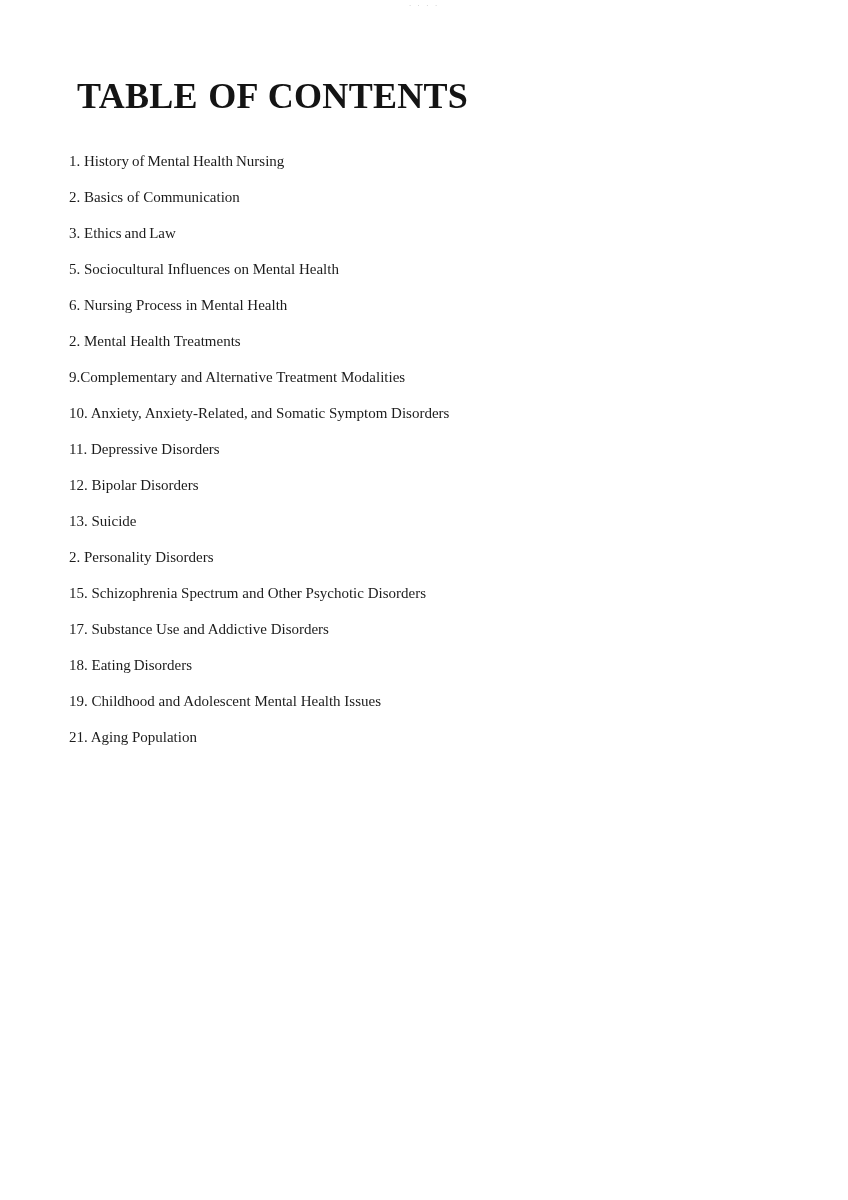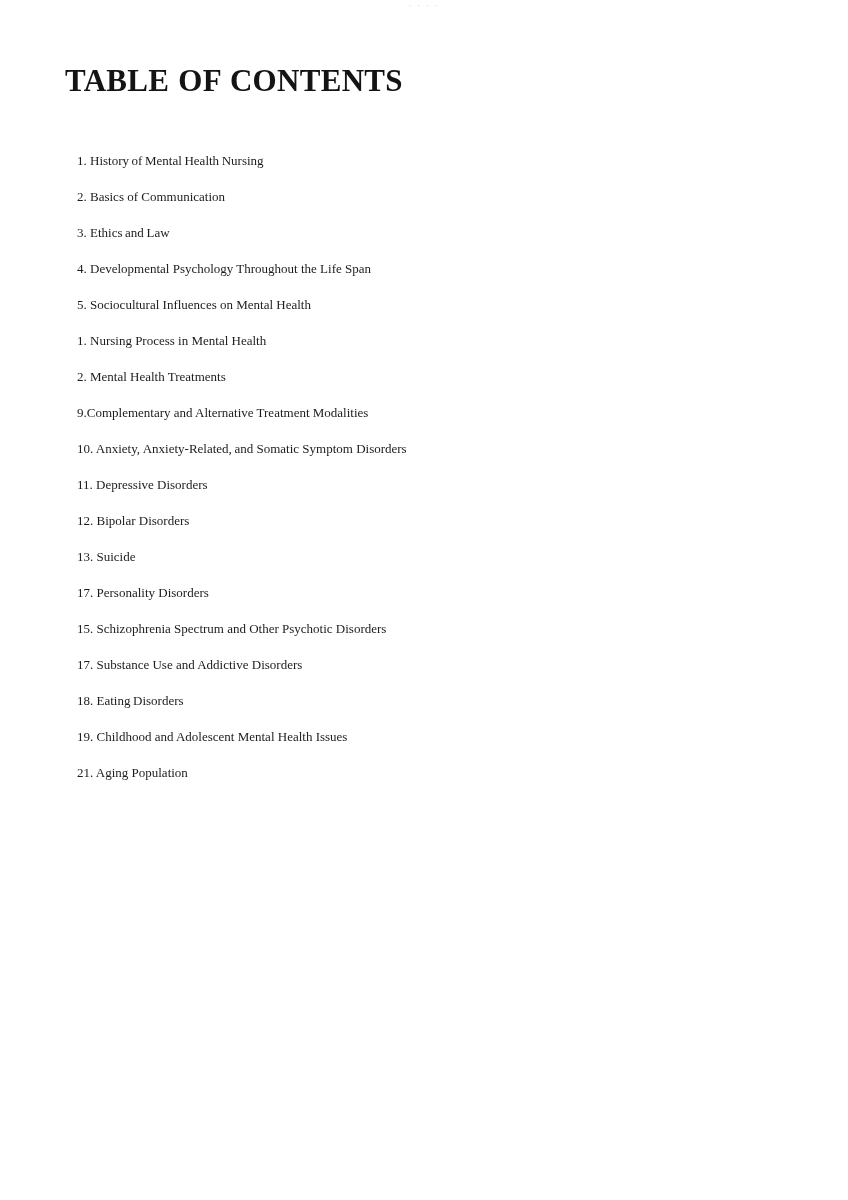--- a/index.html
+++ b/index.html
@@ -23,69 +23,68 @@
     transform: translateX(-50%);
     font-size: 8px;
     letter-spacing: 2px;
     color: #c4c4c4;
     user-select: none;
   }
   .toc-title {
     position: absolute;
     top: 63px;
     left: 65px;
-    margin: 0;
-    font-size: 31px;
+    margin: 12px;
+    font-size: 36px;
     font-weight: 700;
     letter-spacing: 0.3px;
     word-spacing: 1px;
     color: #141414;
     font-family: "Liberation Serif", serif;
     text-align: center;
   }
   .toc-list {
     position: absolute;
     top: 153px;
     left: 65px;
     right: 60px;
     margin: 0;
     padding: 0;
     list-style: none;
   }
   .toc-list li {
-    font-size: 13px;
+    font-size: 15px;
     line-height: 16px;
-    margin: 0 0 20px 12px;
+    margin: 0 0 20px 4px;
     color: #1c1c1c;
     white-space: nowrap;
   }
 </style>
 </head>
 <body>
 
 <div class="page">
 
   <div class="header-dots">· · · ·</div>
 
   <h1 class="toc-title">TABLE OF CONTENTS</h1>
 
   <ol class="toc-list">
       <li>1. History of Mental Health Nursing</li>
       <li>2. Basics of Communication</li>
       <li>3. Ethics and Law</li>
-      <li>4. Developmental Psychology Throughout the Life Span</li>
       <li>5. Sociocultural Influences on Mental Health</li>
-      <li>1. Nursing Process in Mental Health</li>
+      <li>6. Nursing Process in Mental Health</li>
       <li>2. Mental Health Treatments</li>
       <li>9.Complementary and Alternative Treatment Modalities</li>
       <li>10. Anxiety, Anxiety-Related, and Somatic Symptom Disorders</li>
       <li>11. Depressive Disorders</li>
       <li>12. Bipolar Disorders</li>
       <li>13. Suicide</li>
-      <li>17. Personality Disorders</li>
+      <li>2. Personality Disorders</li>
       <li>15. Schizophrenia Spectrum and Other Psychotic Disorders</li>
       <li>17. Substance Use and Addictive Disorders</li>
       <li>18. Eating Disorders</li>
       <li>19. Childhood and Adolescent Mental Health Issues</li>
       <li>21. Aging Population</li>
     </ol>
 
 </div>
 
 </body></html>

